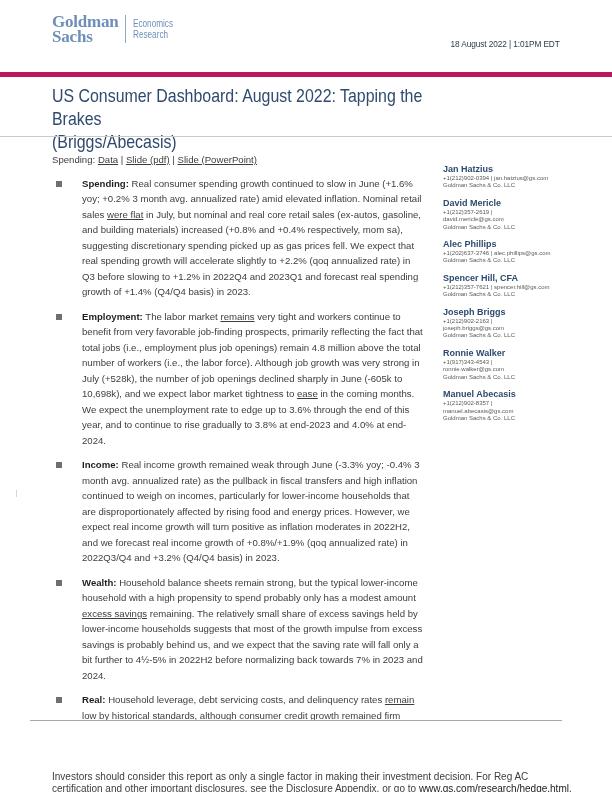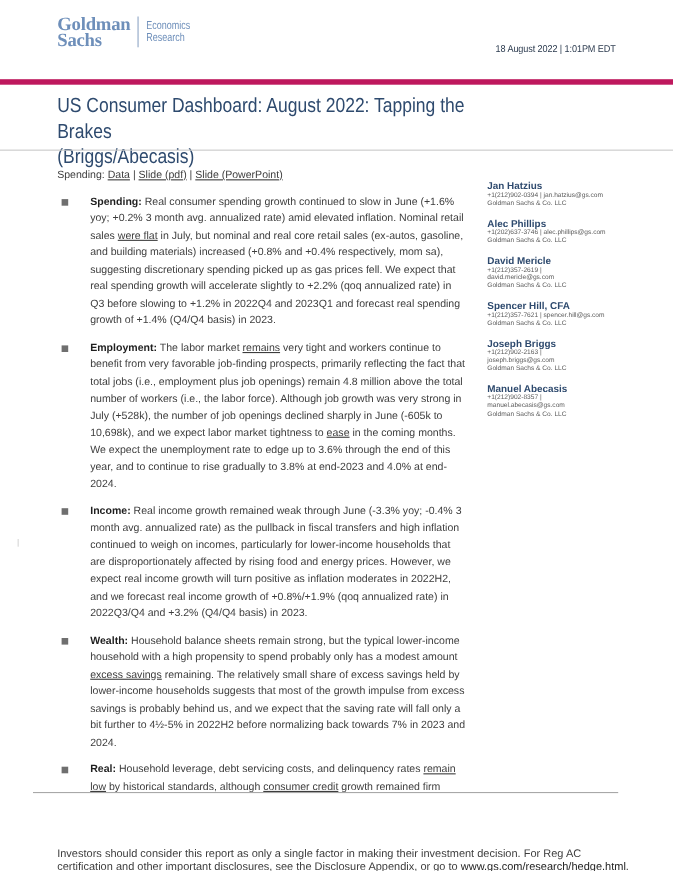--- a/index.html
+++ b/index.html
@@ -84,39 +84,45 @@
   </ul>
 </div>
 
 <div class="authors">
   <div class="author">
     <div class="name">Jan Hatzius</div>
     <div class="line">+1(212)902-0394 | jan.hatzius@gs.com</div>
     <div class="line">Goldman Sachs &amp; Co. LLC</div>
   </div>
   <div class="author">
-    <div class="name">Alec Phillips</div>
-    <div class="line">+1(202)637-3746 | alec.phillips@gs.com</div>
+    <div class="name">David Mericle</div>
+    <div class="line">+1(212)357-2619 |</div>
+    <div class="line">david.mericle@gs.com</div>
     <div class="line">Goldman Sachs &amp; Co. LLC</div>
   </div>
   <div class="author">
-    <div class="name">David Mericle</div>
-    <div class="line">+1(212)357-2619 |</div>
-    <div class="line">david.mericle@gs.com</div>
+    <div class="name">Alec Phillips</div>
+    <div class="line">+1(202)637-3746 | alec.phillips@gs.com</div>
     <div class="line">Goldman Sachs &amp; Co. LLC</div>
   </div>
   <div class="author">
     <div class="name">Spencer Hill, CFA</div>
     <div class="line">+1(212)357-7621 | spencer.hill@gs.com</div>
     <div class="line">Goldman Sachs &amp; Co. LLC</div>
   </div>
   <div class="author">
     <div class="name">Joseph Briggs</div>
     <div class="line">+1(212)902-2163 |</div>
     <div class="line">joseph.briggs@gs.com</div>
+    <div class="line">Goldman Sachs &amp; Co. LLC</div>
+  </div>
+  <div class="author">
+    <div class="name">Ronnie Walker</div>
+    <div class="line">+1(917)343-4543 |</div>
+    <div class="line">ronnie.walker@gs.com</div>
     <div class="line">Goldman Sachs &amp; Co. LLC</div>
   </div>
   <div class="author">
     <div class="name">Manuel Abecasis</div>
     <div class="line">+1(212)902-8357 |</div>
     <div class="line">manuel.abecasis@gs.com</div>
     <div class="line">Goldman Sachs &amp; Co. LLC</div>
   </div>
 </div>
 

